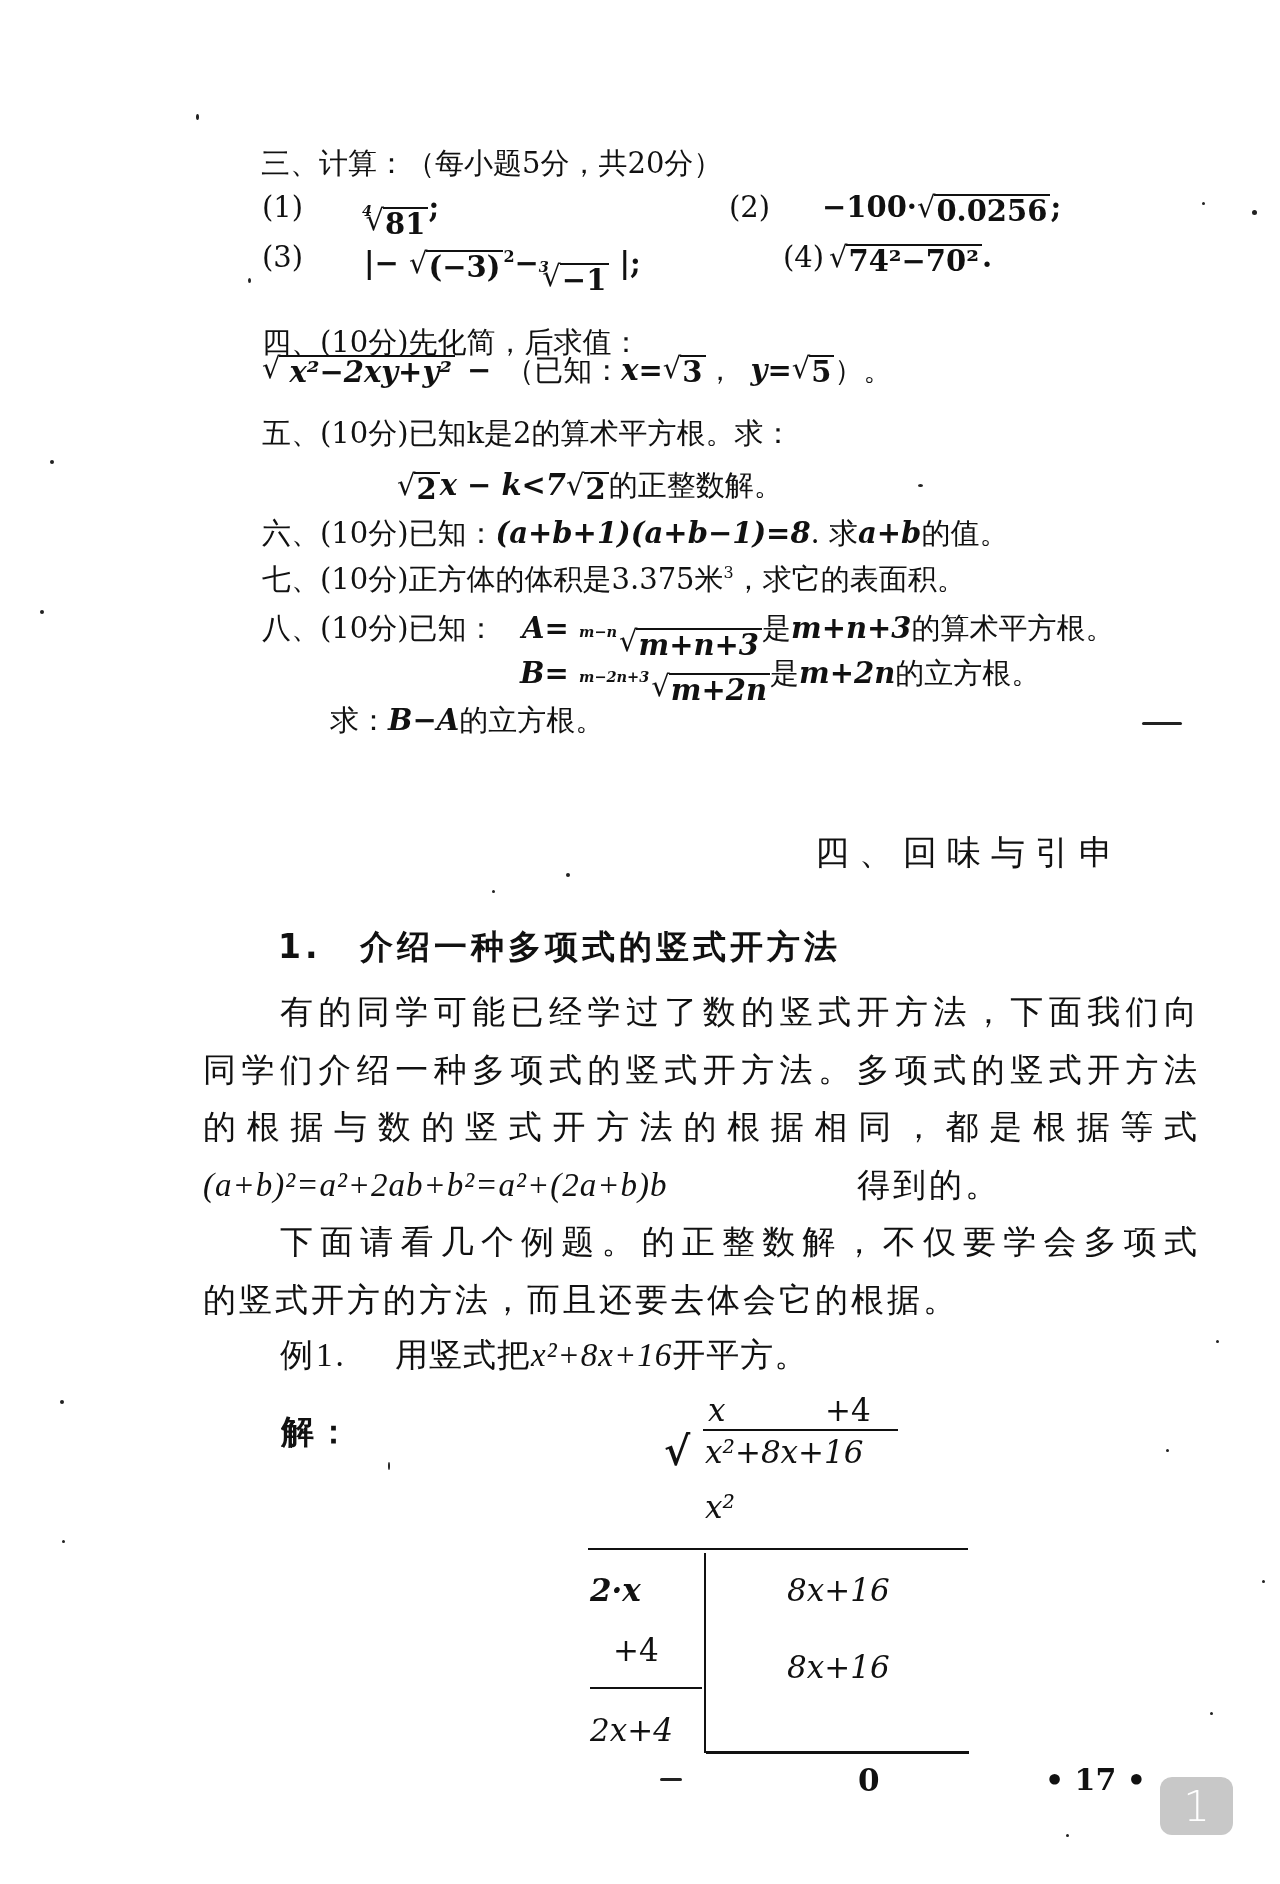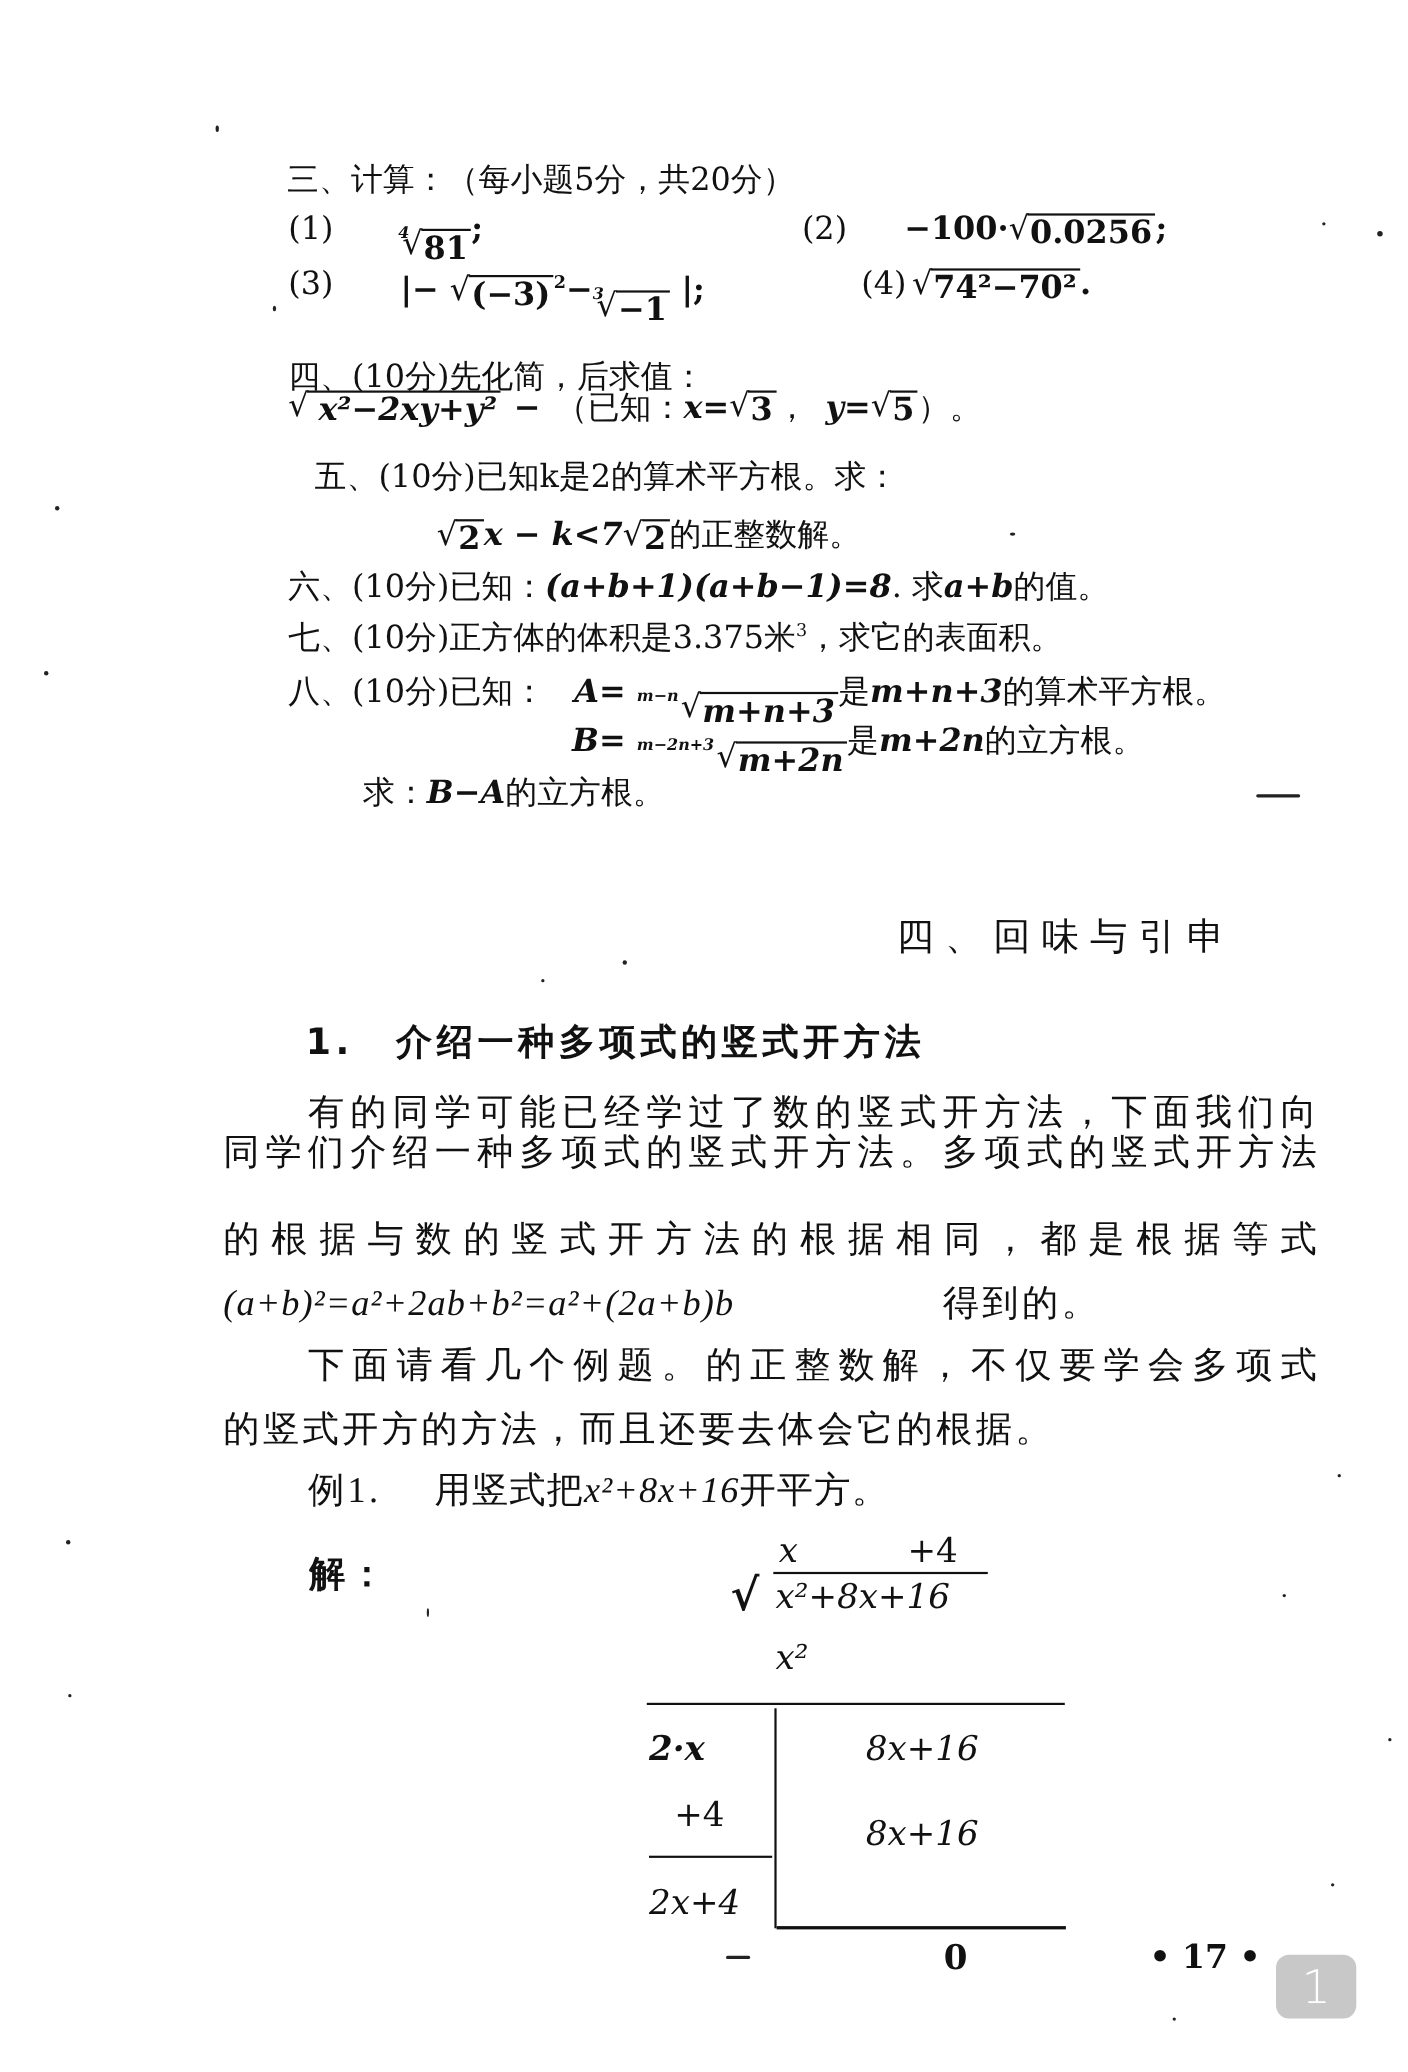--- a/index.html
+++ b/index.html
@@ -105,21 +105,21 @@
     </span>
   <span style="margin-right:16px;font-weight:normal;">，</span>
   <span class="mi">y=</span>
   <span class="rad">
       <span class="rsign">√</span>
       <span class="radicand">5</span>
     </span>
   <span style="font-weight:normal;">）。</span>
 </div>
 
-<div class="line" style="left:262px;top:415px;margin-left:24px;">五、(10分)已知k是2的算术平方根。求：</div>
+<div class="line" style="left:262px;top:415px;">五、(10分)已知k是2的算术平方根。求：</div>
 <div class="line math" style="left:397px;top:467px;">
   <span class="rad">
       <span class="rsign">√</span>
       <span class="radicand">2</span>
     </span><span class="mi">x − k&lt;7</span><span class="rad">
       <span class="rsign">√</span>
       <span class="radicand">2</span>
     </span><span style="font-weight:normal;">的正整数解。</span>
 </div>
 
@@ -151,21 +151,21 @@
 <div class="line" style="left:330px;top:702px;">
   <span>求：</span><span class="math mi">B−A</span><span>的立方根。</span>
 </div>
 
 <div class="chapter">四、回味与引申</div>
 
 <div class="subsec" style="left:278px;">1.</div>
 <div class="subsec" style="left:360px;">介绍一种多项式的竖式开方法</div>
 
 <div class="pl just" style="left:280px;top:990px;width:920px;">有的同学可能已经学过了数的竖式开方法，下面我们向</div>
-<div class="pl just" style="left:203px;top:1026px;width:997px;">同学们介绍一种多项式的竖式开方法。多项式的竖式开方法</div>
+<div class="pl just" style="left:203px;top:1048px;width:997px;">同学们介绍一种多项式的竖式开方法。多项式的竖式开方法</div>
 <div class="pl just" style="left:203px;top:1105px;width:997px;">的根据与数的竖式开方法的根据相同，都是根据等式</div>
 <div class="pl mi" style="left:203px;top:1163px;letter-spacing:1px;">(a+b)²=a²+2ab+b²=a²+(2a+b)b</div>
 <div class="pl" style="left:857px;top:1163px;">得到的。</div>
 
 <div class="pl just" style="left:280px;top:1220px;width:920px;">下面请看几个例题。的正整数解，不仅要学会多项式</div>
 <div class="pl" style="left:203px;top:1278px;">的竖式开方的方法，而且还要去体会它的根据。</div>
 
 <div class="pl" style="left:280px;top:1333px;">例1.</div>
 <div class="pl" style="left:395px;top:1333px;letter-spacing:1px;">
   <span>用竖式把</span><span class="mi">x²+8x+16</span><span>开平方。</span>

